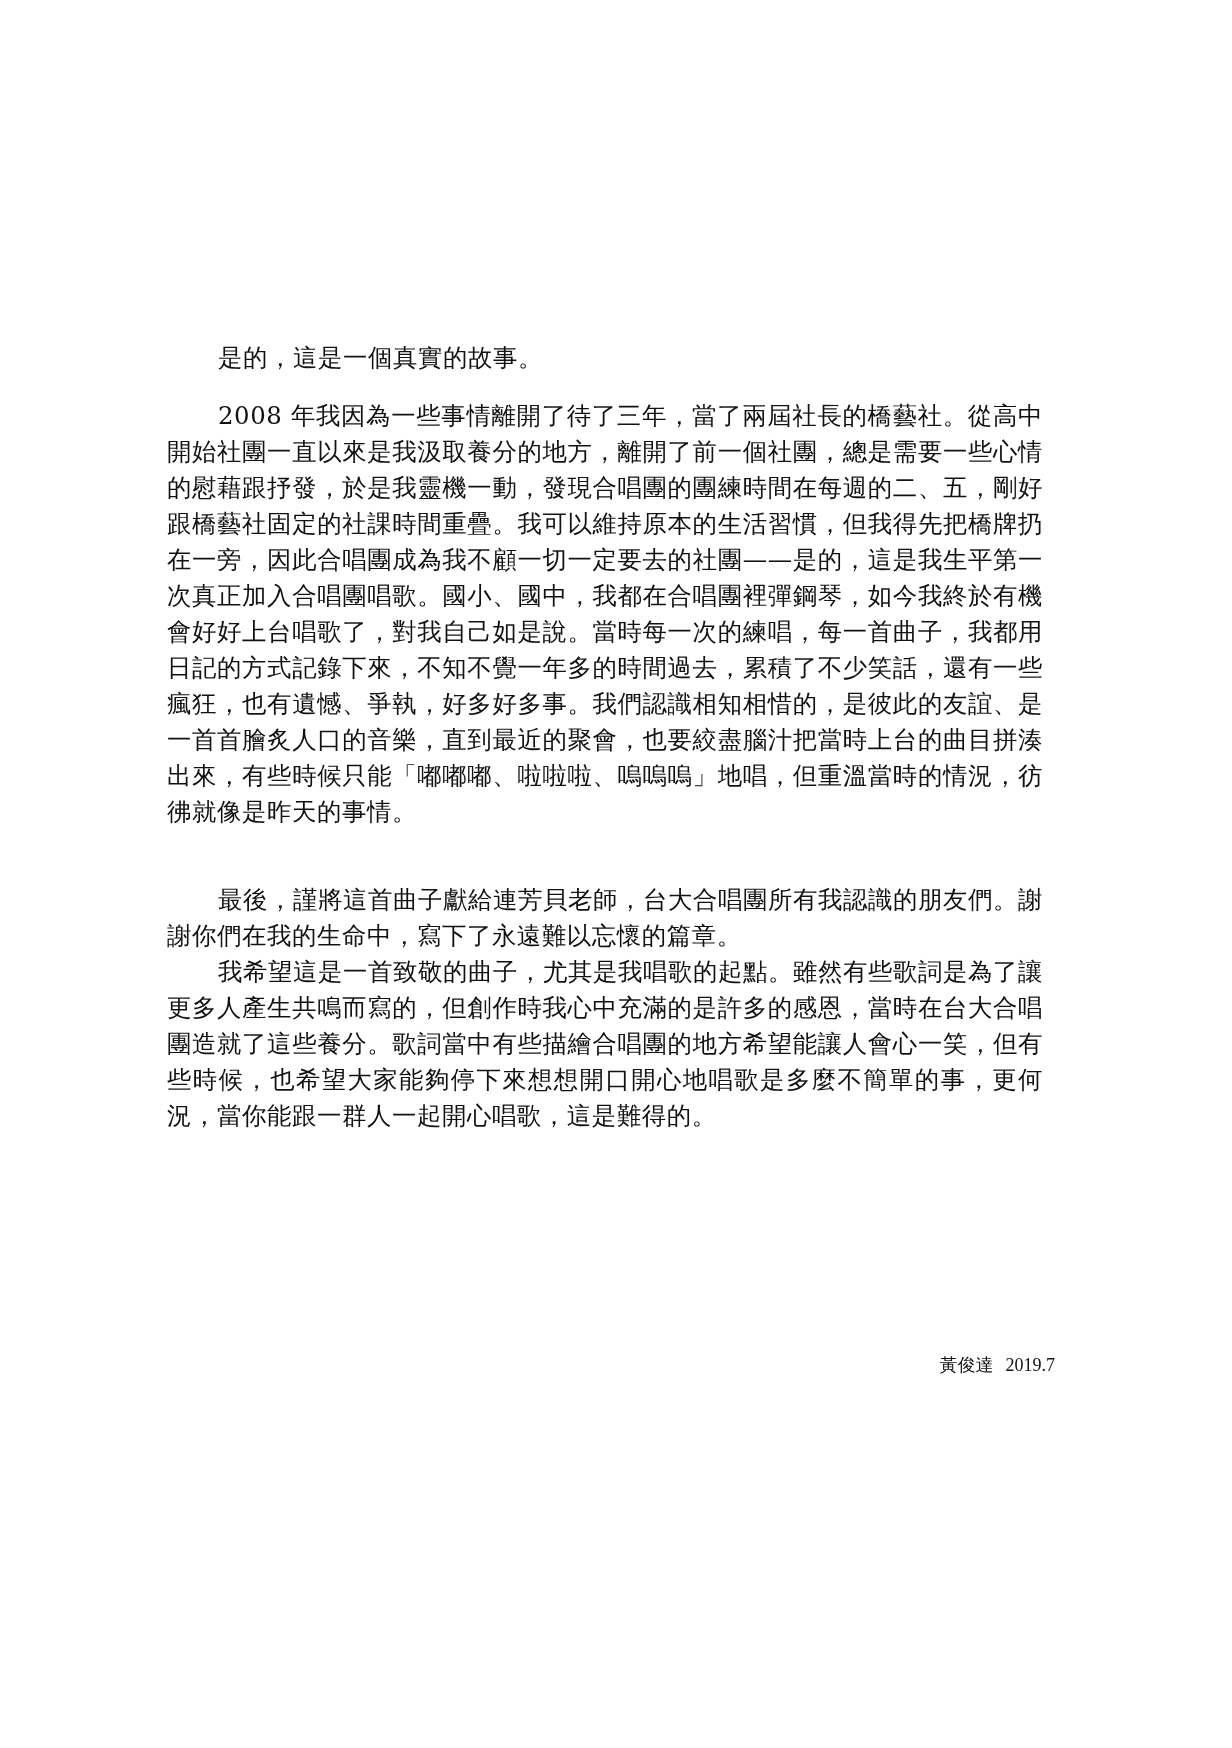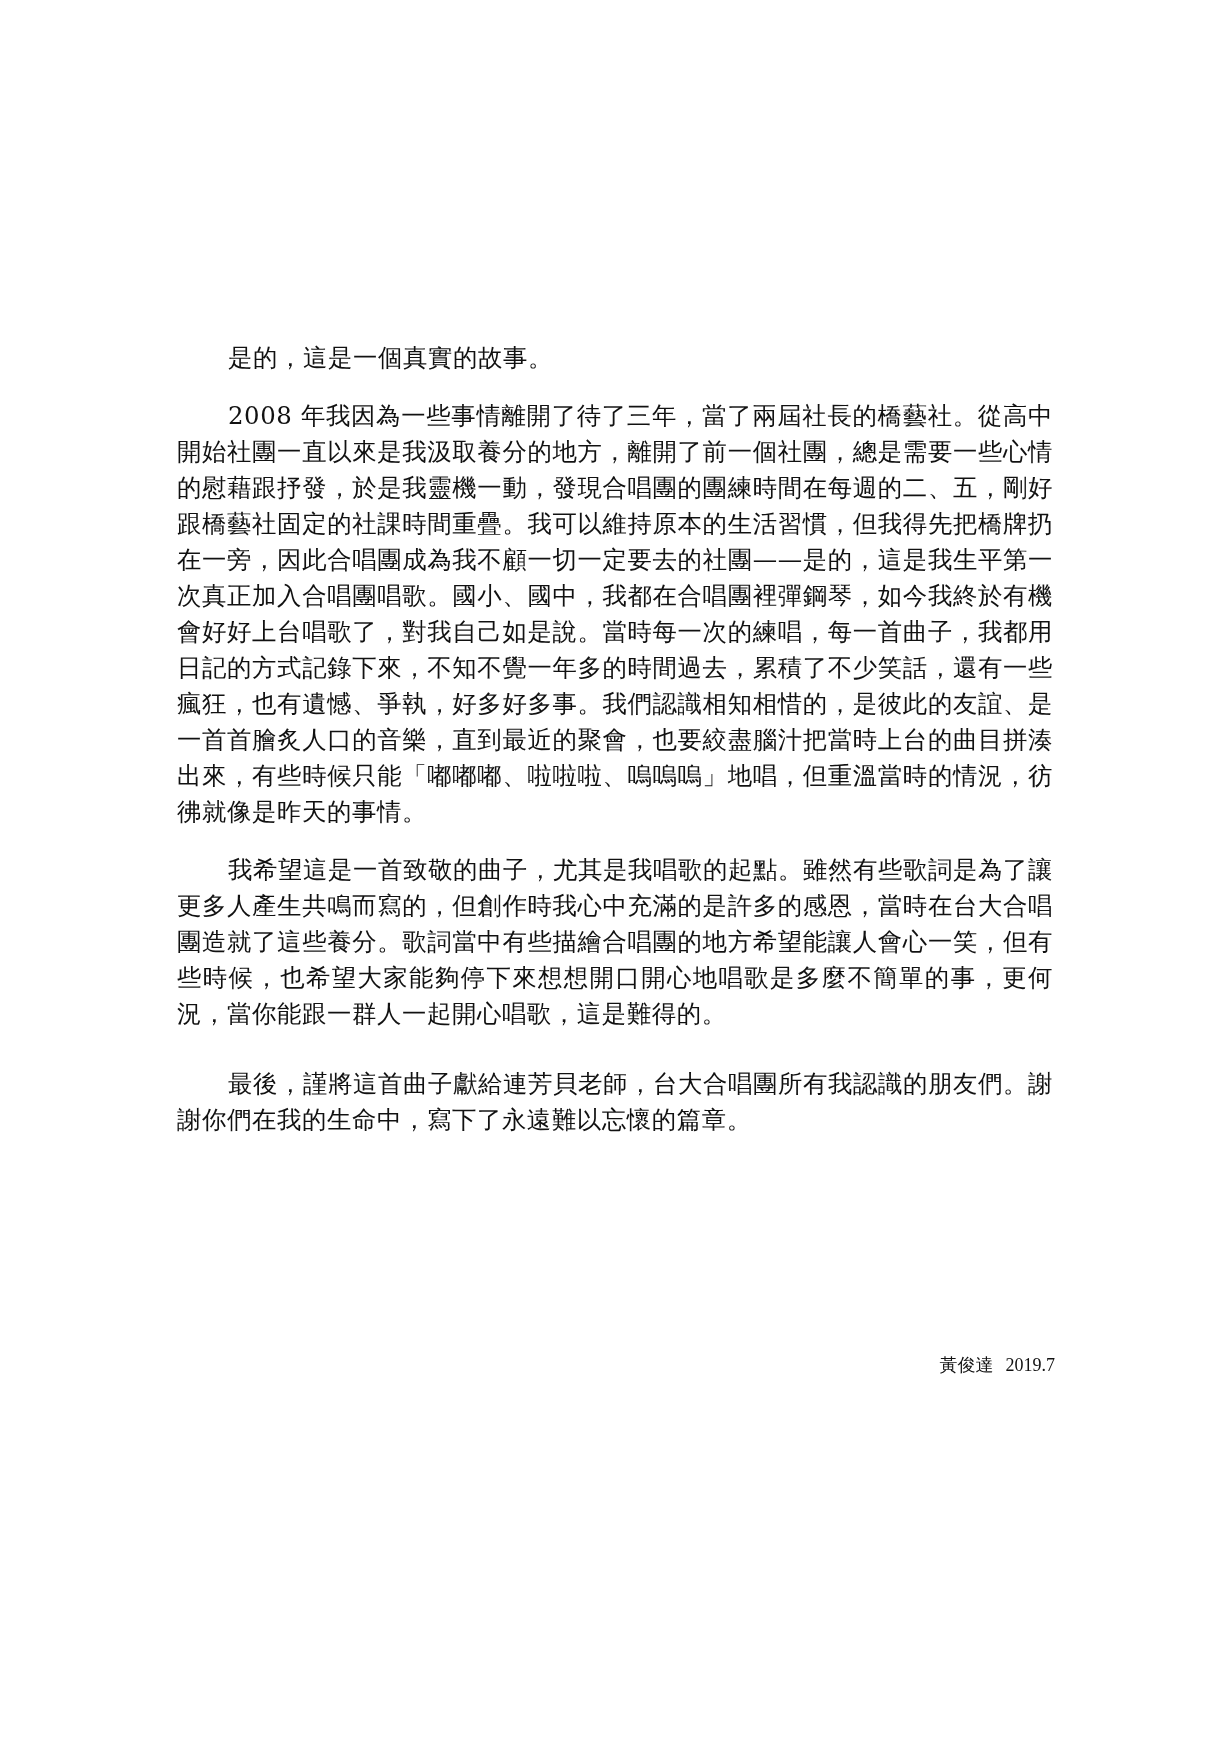--- a/index.html
+++ b/index.html
@@ -10,36 +10,36 @@
     body {
       width: 1232px;
       height: 1748px;
       position: relative;
       overflow: hidden;
       font-family: "DejaVu Serif", "Liberation Serif", serif;
       color: #111111;
     }
     .page {
       position: absolute;
-      left: 177px;
+      left: 167px;
       top: 340px;
       width: 876px;
     }
     .para {
       margin: 0;
       font-size: 24.4px;
       line-height: 36px;
       text-align: justify;
       text-justify: inter-character;
       letter-spacing: 0.6px;
       text-indent: 51px;
       word-break: break-all;
     }
     .p1 { margin-bottom: 22px; }
-    .p2 { margin-bottom: 22px; }
+    .p2 { margin-bottom: 52px; }
     .p3 { margin-bottom: 34px; }
     .p4 { margin-bottom: 0; }
     .signature {
       position: absolute;
       right: 177px;
       top: 1350px;
       font-size: 18px;
       line-height: 30px;
       white-space: nowrap;
     }
@@ -47,19 +47,19 @@
       margin-left: 12px;
       font-family: "Liberation Serif", "DejaVu Serif", serif;
     }
   </style>
 </head>
 <body>
 
 <div class="page">
   <p class="para p1">是的，這是一個真實的故事。</p>
   <p class="para p2">2008 年我因為一些事情離開了待了三年，當了兩屆社長的橋藝社。從高中開始社團一直以來是我汲取養分的地方，離開了前一個社團，總是需要一些心情的慰藉跟抒發，於是我靈機一動，發現合唱團的團練時間在每週的二、五，剛好跟橋藝社固定的社課時間重疊。我可以維持原本的生活習慣，但我得先把橋牌扔在一旁，因此合唱團成為我不顧一切一定要去的社團——是的，這是我生平第一次真正加入合唱團唱歌。國小、國中，我都在合唱團裡彈鋼琴，如今我終於有機會好好上台唱歌了，對我自己如是說。當時每一次的練唱，每一首曲子，我都用日記的方式記錄下來，不知不覺一年多的時間過去，累積了不少笑話，還有一些瘋狂，也有遺憾、爭執，好多好多事。我們認識相知相惜的，是彼此的友誼、是一首首膾炙人口的音樂，直到最近的聚會，也要絞盡腦汁把當時上台的曲目拼湊出來，有些時候只能「嘟嘟嘟、啦啦啦、嗚嗚嗚」地唱，但重溫當時的情況，彷彿就像是昨天的事情。</p>
+  <p class="para p4">最後，謹將這首曲子獻給連芳貝老師，台大合唱團所有我認識的朋友們。謝謝你們在我的生命中，寫下了永遠難以忘懷的篇章。</p>
   <p class="para p3">我希望這是一首致敬的曲子，尤其是我唱歌的起點。雖然有些歌詞是為了讓更多人產生共鳴而寫的，但創作時我心中充滿的是許多的感恩，當時在台大合唱團造就了這些養分。歌詞當中有些描繪合唱團的地方希望能讓人會心一笑，但有些時候，也希望大家能夠停下來想想開口開心地唱歌是多麼不簡單的事，更何況，當你能跟一群人一起開心唱歌，這是難得的。</p>
-  <p class="para p4">最後，謹將這首曲子獻給連芳貝老師，台大合唱團所有我認識的朋友們。謝謝你們在我的生命中，寫下了永遠難以忘懷的篇章。</p>
 </div>
 
 <div class="signature">
   <span>黃俊達</span><span class="date">2019.7</span>
 </div>
 
 </body></html>

